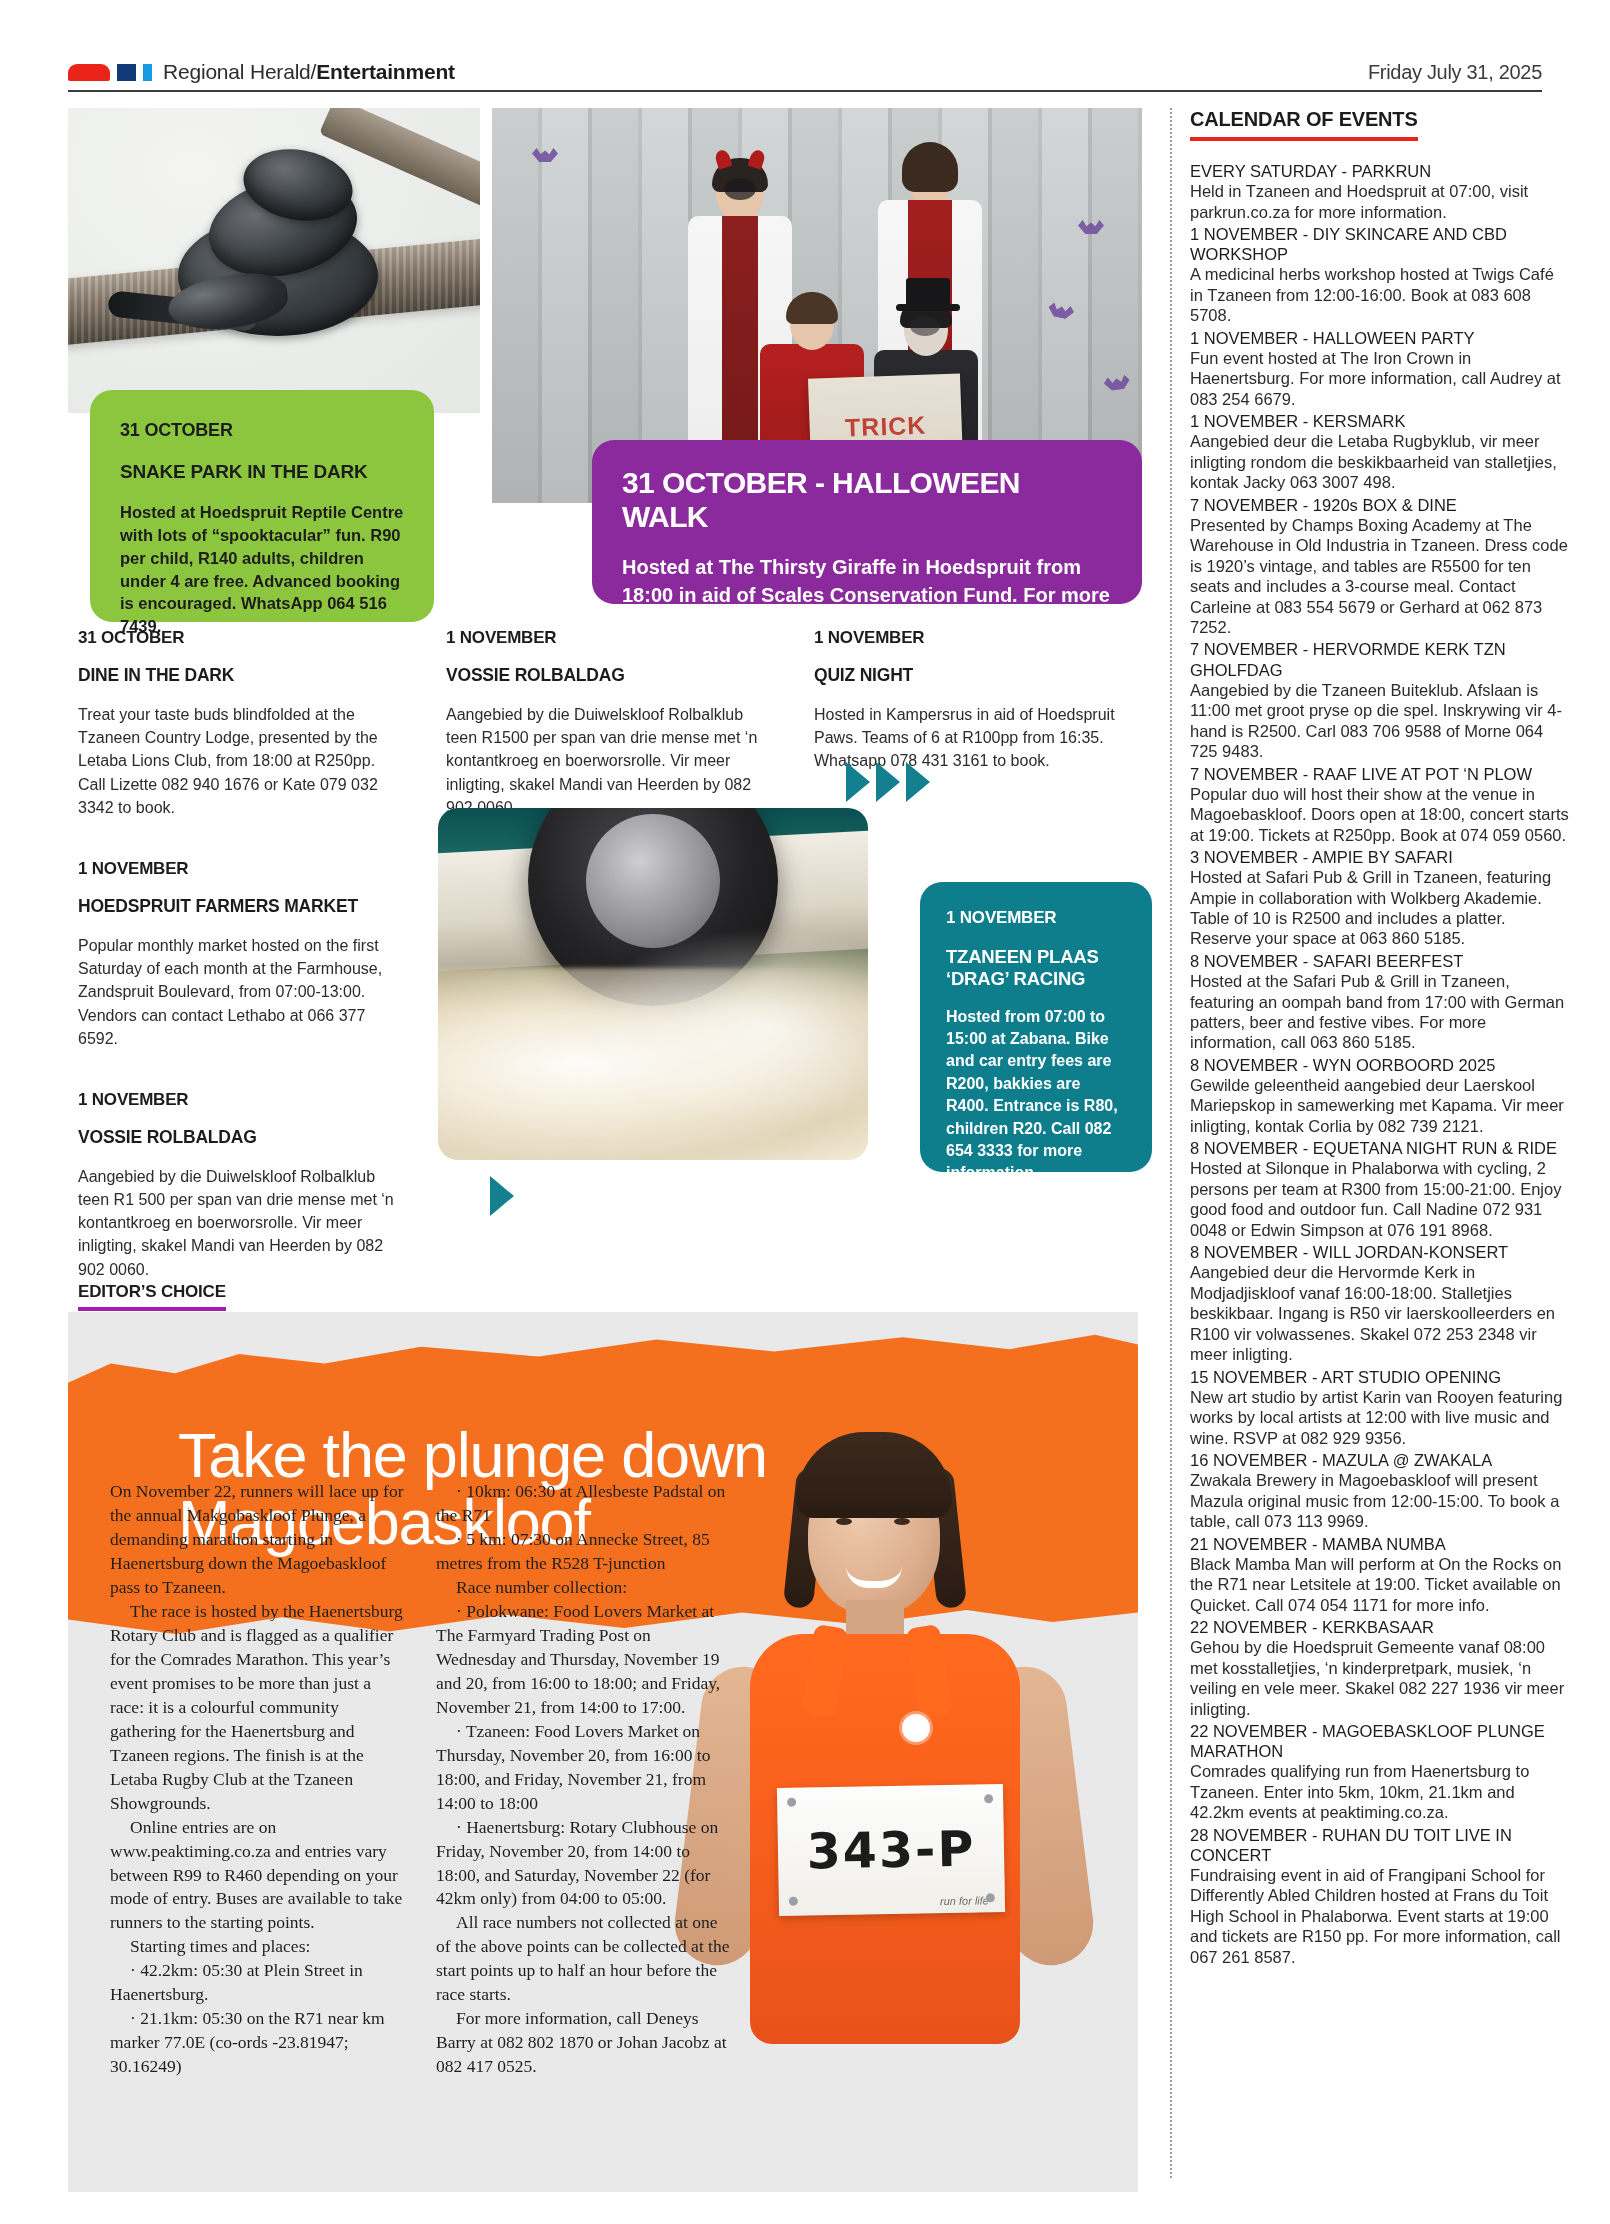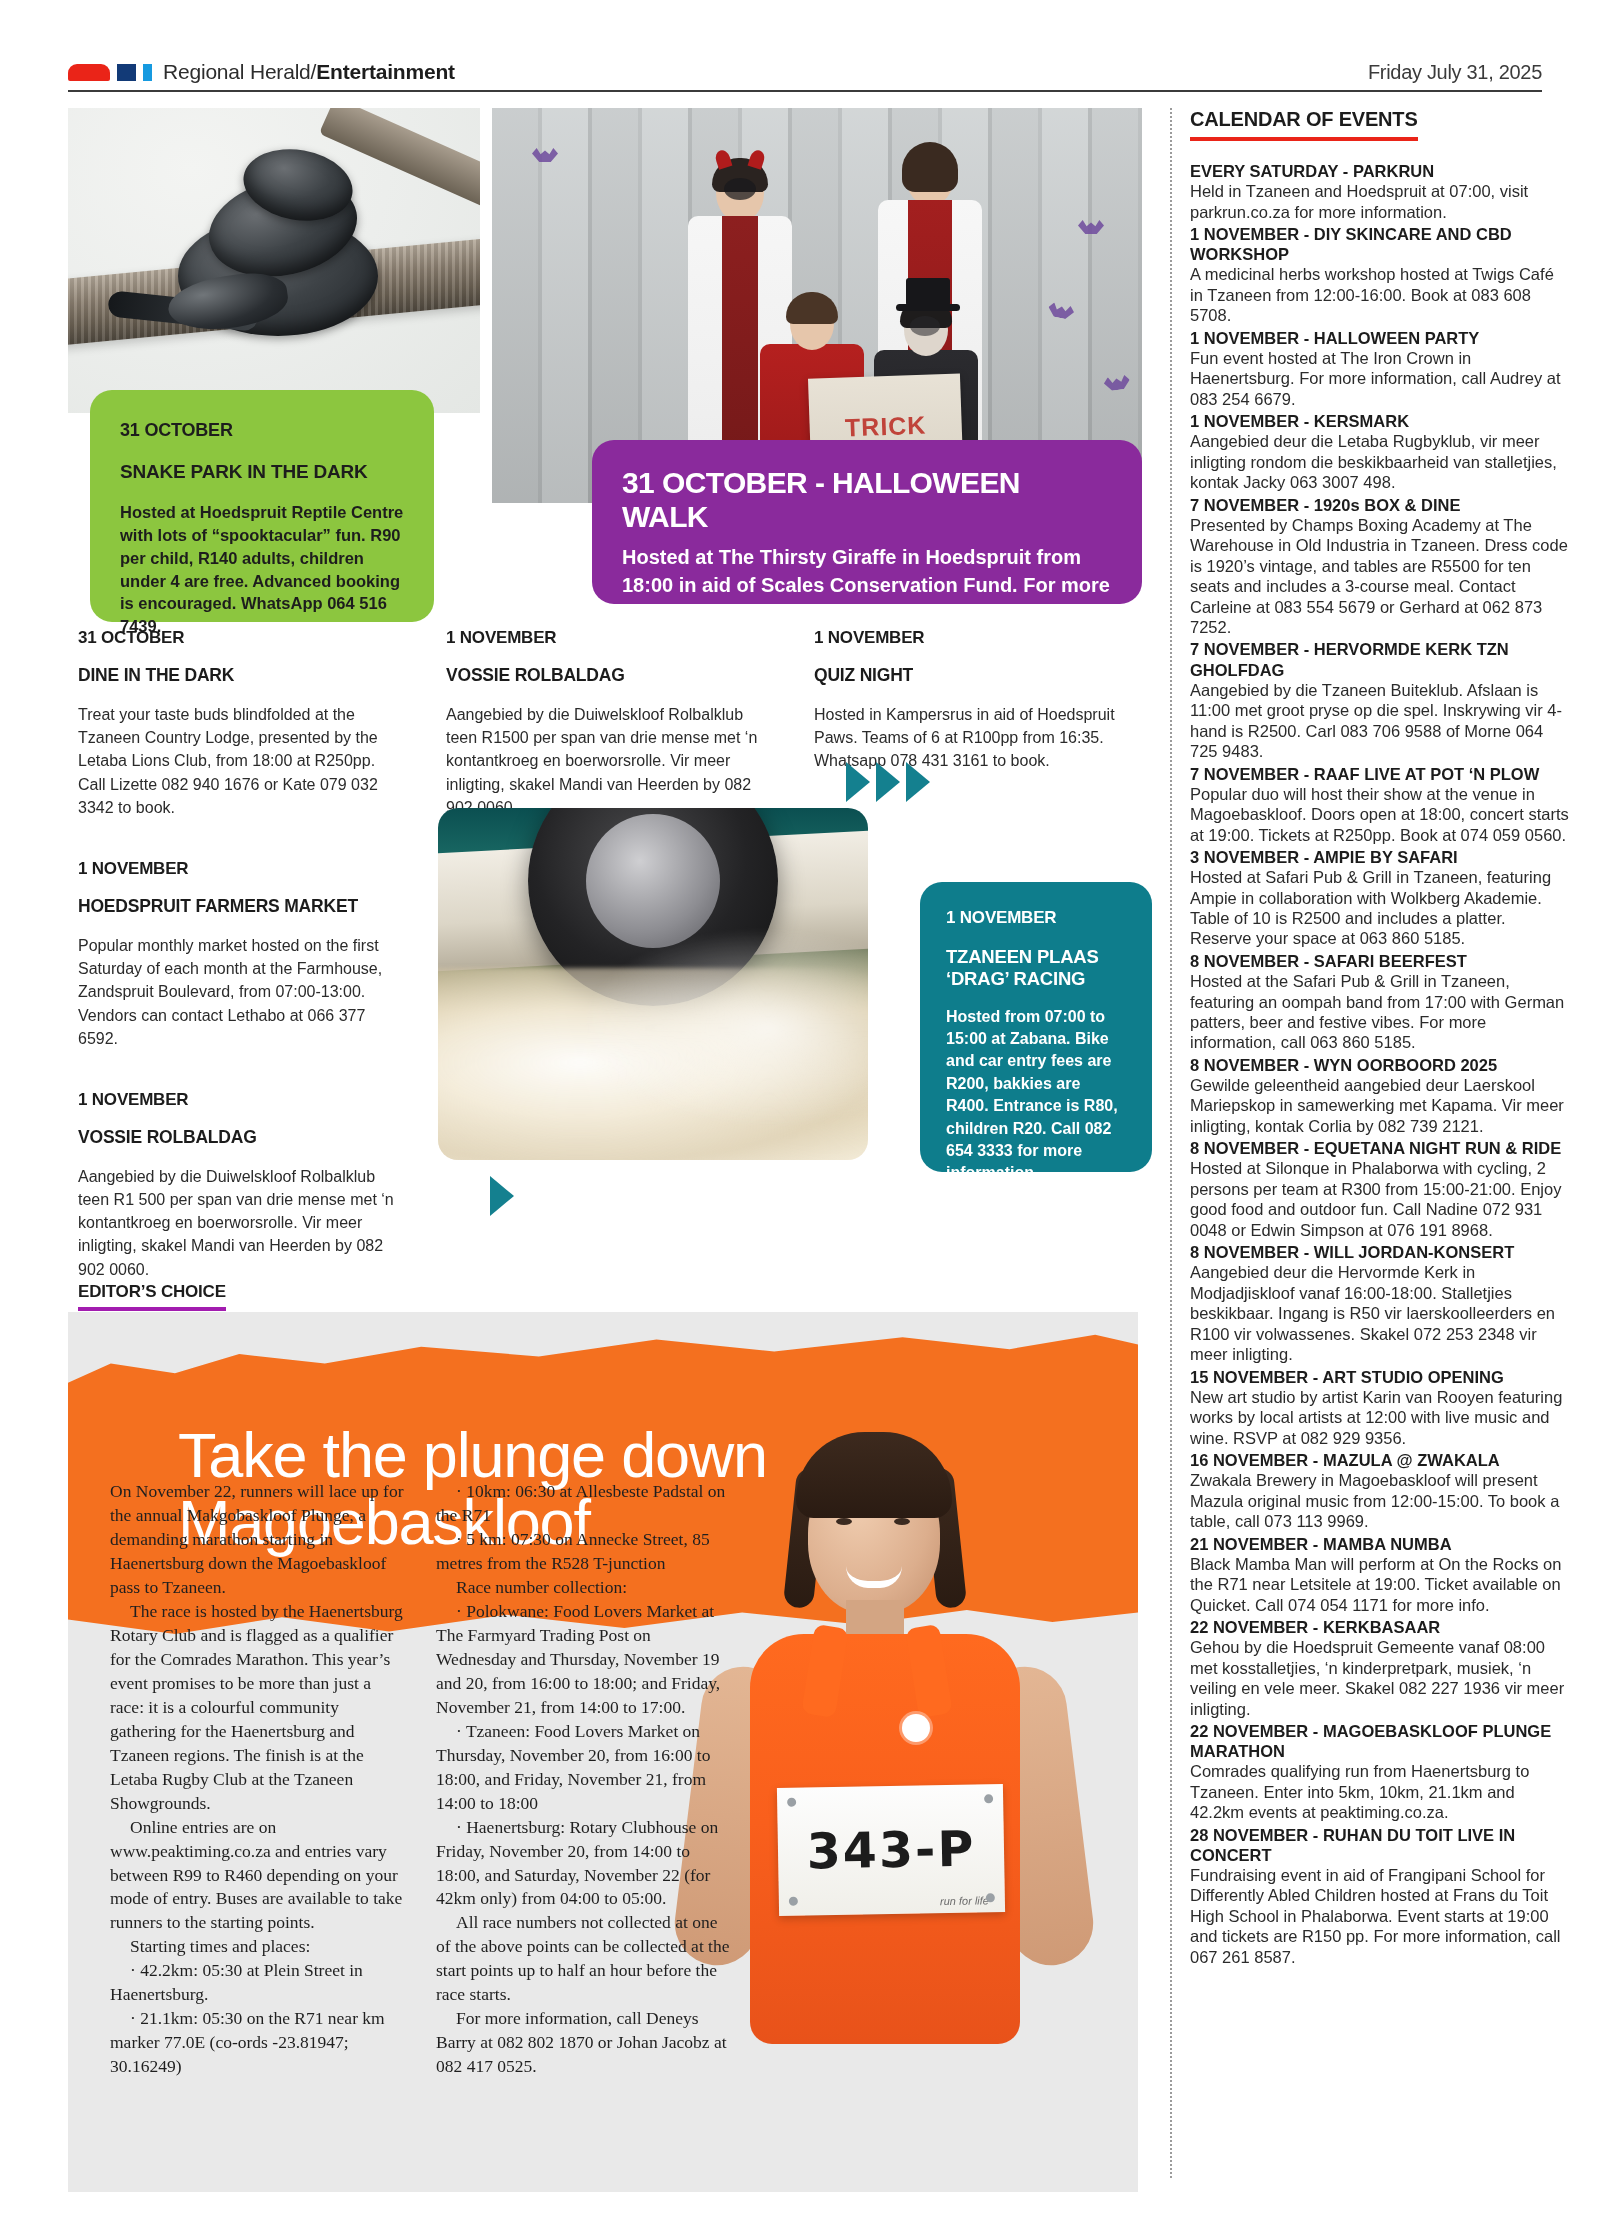--- a/index.html
+++ b/index.html
@@ -139,21 +139,21 @@
     left: 592px; top: 440px; width: 550px; height: 164px;
     background: #8a2a9c; padding: 26px 30px 0 30px; color:#ffffff;
   }
   .card-teal {
     left: 920px; top: 882px; width: 232px; height: 290px;
     background: #0e7d8c; padding: 26px 26px 0 26px; color:#ffffff;
   }
   .card-date { font-size: 18px; font-weight: 800; letter-spacing: -0.2px; margin-bottom: 20px; }
   .card-title { font-size: 19px; font-weight: 800; letter-spacing: -0.2px; line-height:1.18; margin-bottom: 18px; }
   .card-body { font-size: 16.5px; font-weight: 700; line-height: 1.38; }
-  .card-purple .card-title-big { font-size: 30px; font-weight: 800; letter-spacing: -0.6px; margin-bottom: 10px; }
+  .card-purple .card-title-big { font-size: 30px; font-weight: 800; letter-spacing: -0.6px; margin-bottom: 20px; }
   .card-purple .card-body { font-size: 20px; }
   .card-teal .card-date { font-size:17px; margin-bottom:18px; }
   .card-teal .card-title { font-size:18.5px; margin-bottom:16px; }
   .card-teal .card-body { font-size:16px; line-height:1.4; }
 
   
   .listings { position:absolute; left:78px; top:628px; width:1060px; display:flex; gap:44px; }
   .lcol { width: 324px; }
   .ev { margin-bottom: 40px; }
   .ev-date { font-size: 17px; font-weight: 800; color:#1c1c1c; letter-spacing:-0.2px; margin-bottom: 17px; }
@@ -269,21 +269,21 @@
   
   .cal {
     position:absolute; left:1170px; top:108px; width:400px; height:2070px;
     border-left: 2px dotted #9b9b9b; padding-left: 18px;
   }
   .cal-head {
     font-size:20px; font-weight:800; color:#1c1c1c; letter-spacing:-0.2px;
     padding-bottom:6px; border-bottom: 4px solid #ea2418; display:inline-block; margin-bottom:20px;
   }
   .cal-item { margin-bottom: 0; }
-  .cal-title { font-size:16.5px; font-weight:700; color:#1c1c1c; line-height:1.22; }
+  .cal-title { font-size:16.5px; font-weight:400; color:#1c1c1c; line-height:1.22; }
   .cal-body  { font-size:16.5px; color:#2b2b2b; line-height:1.24; margin-bottom: 2px; }
 </style>
 </head>
 <body>
 
 <div class="page">
 
   <div class="masthead">
     <div class="brand">
       <span class="logo-red"></span>

